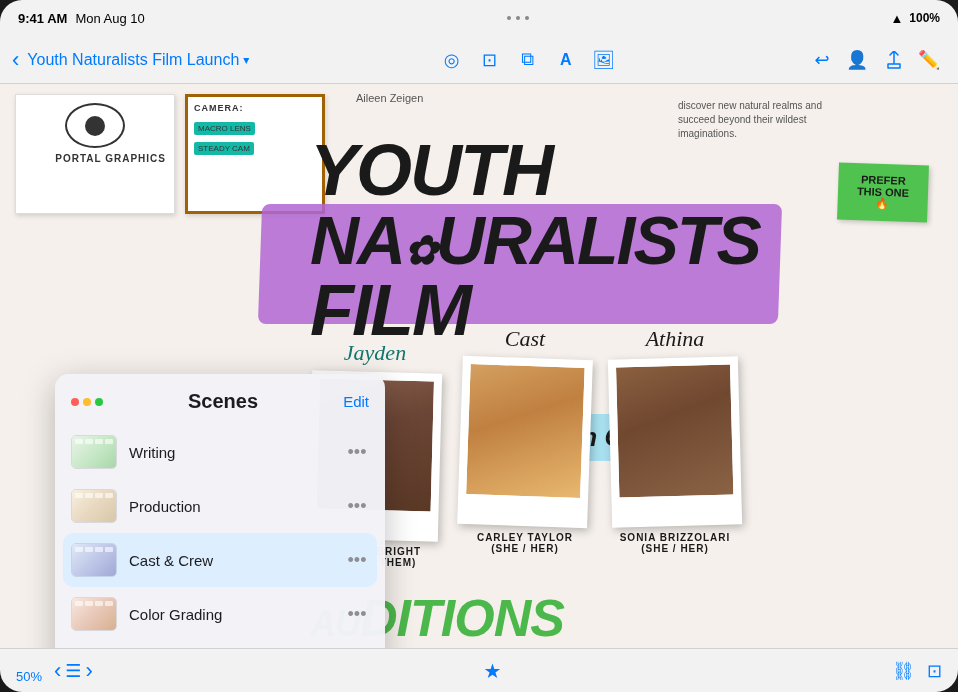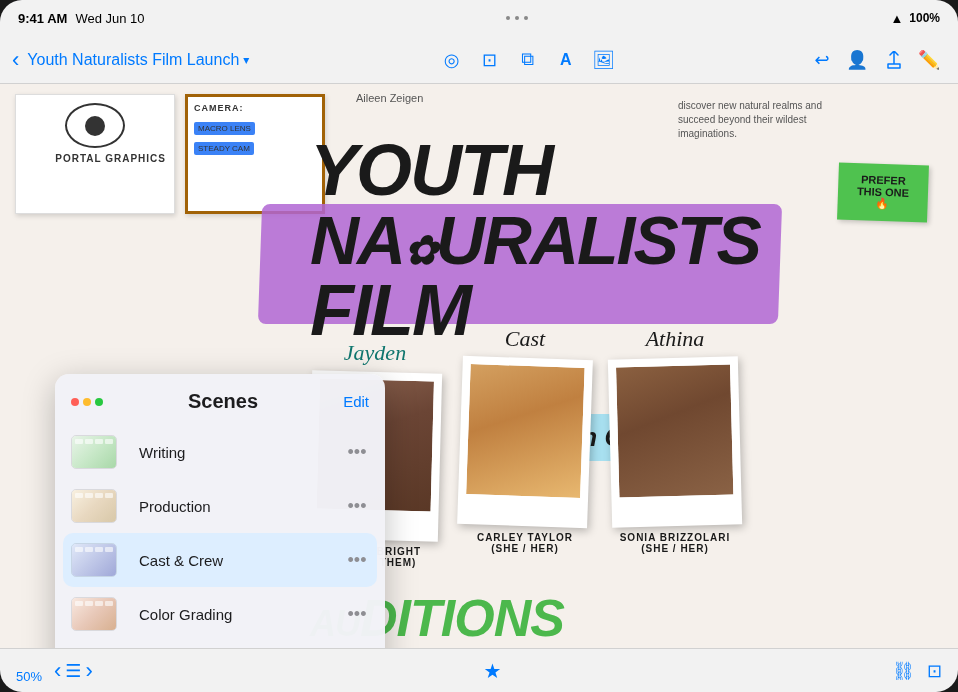--- a/index.html
+++ b/index.html
@@ -327,21 +327,21 @@
 
     .camera-card-title {
       font-size: 9px;
       font-weight: 700;
       color: #333;
       margin-bottom: 4px;
       letter-spacing: 1px;
     }
 
     .camera-card-tag {
-      background: #3b82f6;
+      background: #14b8a6;
       font-size: 8px;
       padding: 2px 4px;
       margin: 2px 0;
       display: inline-block;
       border-radius: 2px;
       color: #333;
     }
 
     .aileen-label {
       position: absolute;
@@ -456,21 +456,21 @@
     .scenes-list {
       padding: 0 8px;
     }
 
     .scene-item {
       display: flex;
       align-items: center;
       padding: 10px 8px;
       border-radius: 10px;
       cursor: pointer;
-      gap: 22px;
+      gap: 12px;
     }
 
     .scene-item.active {
       background: #ddeeff;
     }
 
     .scene-thumbnail {
       width: 46px;
       height: 34px;
       border-radius: 5px;
@@ -568,21 +568,21 @@
     }
   </style>
 </head>
 <body>
 
 <div class="ipad-frame">
 
   <div class="status-bar">
     <div class="status-bar-left">
       <span>9:41 AM</span>
-      <span style="margin-left:4px;font-weight:400;">Wed Jun 10</span>
+      <span style="margin-left:4px;font-weight:400;">Mon Aug 10</span>
     </div>
     <div class="nav-dot-group">
       <div class="nav-dot"></div>
       <div class="nav-dot"></div>
       <div class="nav-dot"></div>
     </div>
     <div class="status-bar-right">
       <span class="wifi-icon">▲</span>
       <span>100%</span>
     </div>

